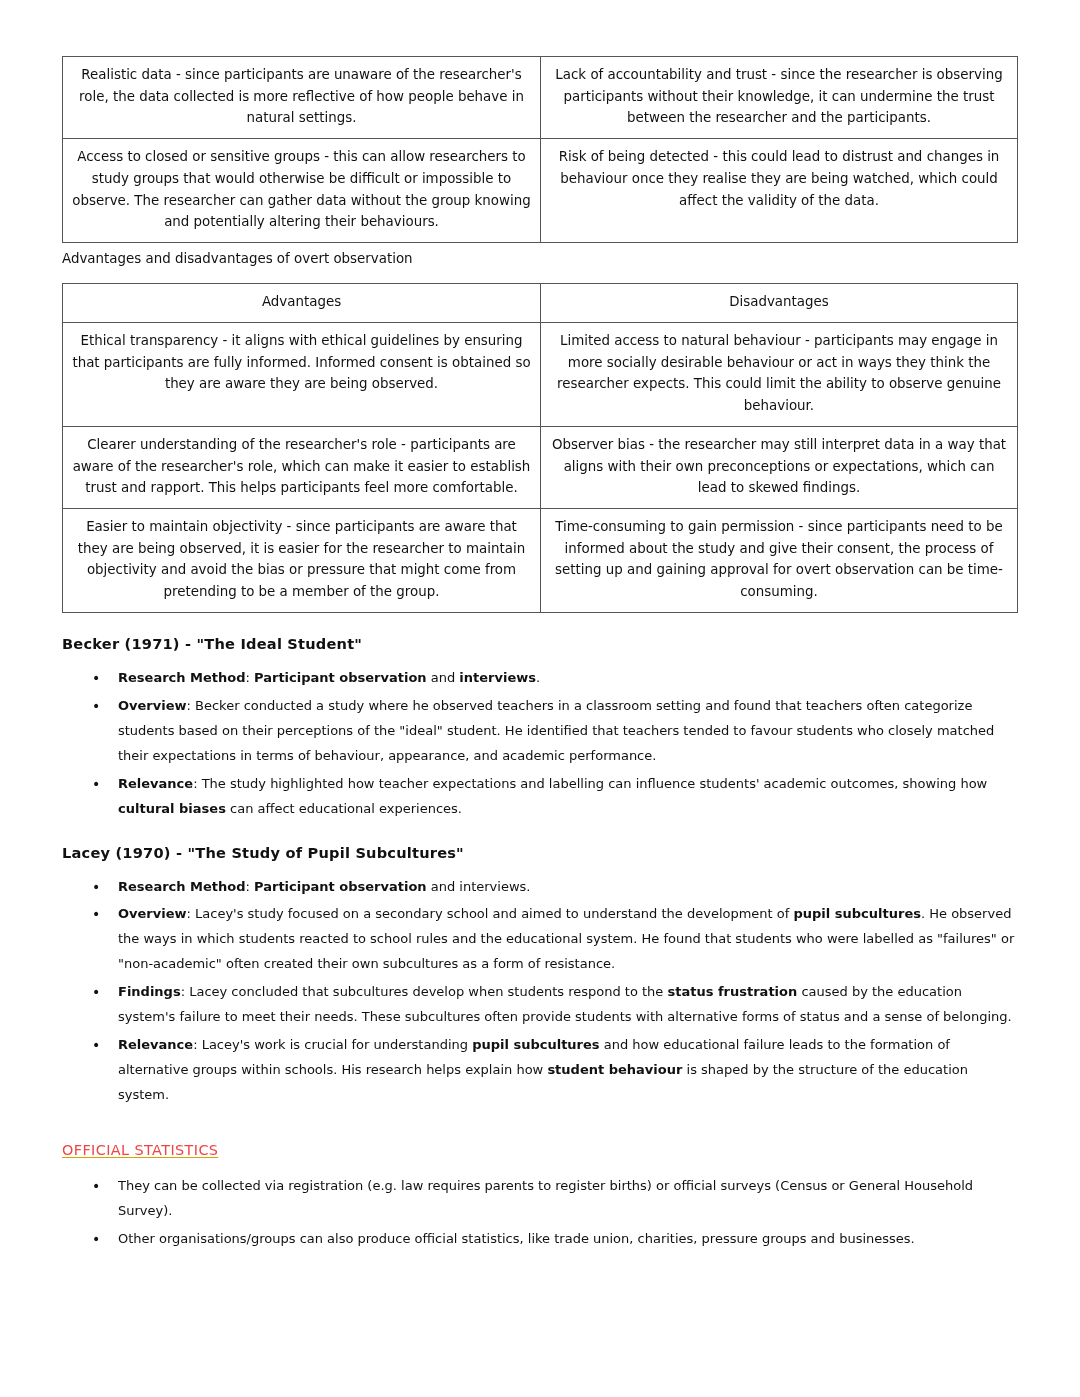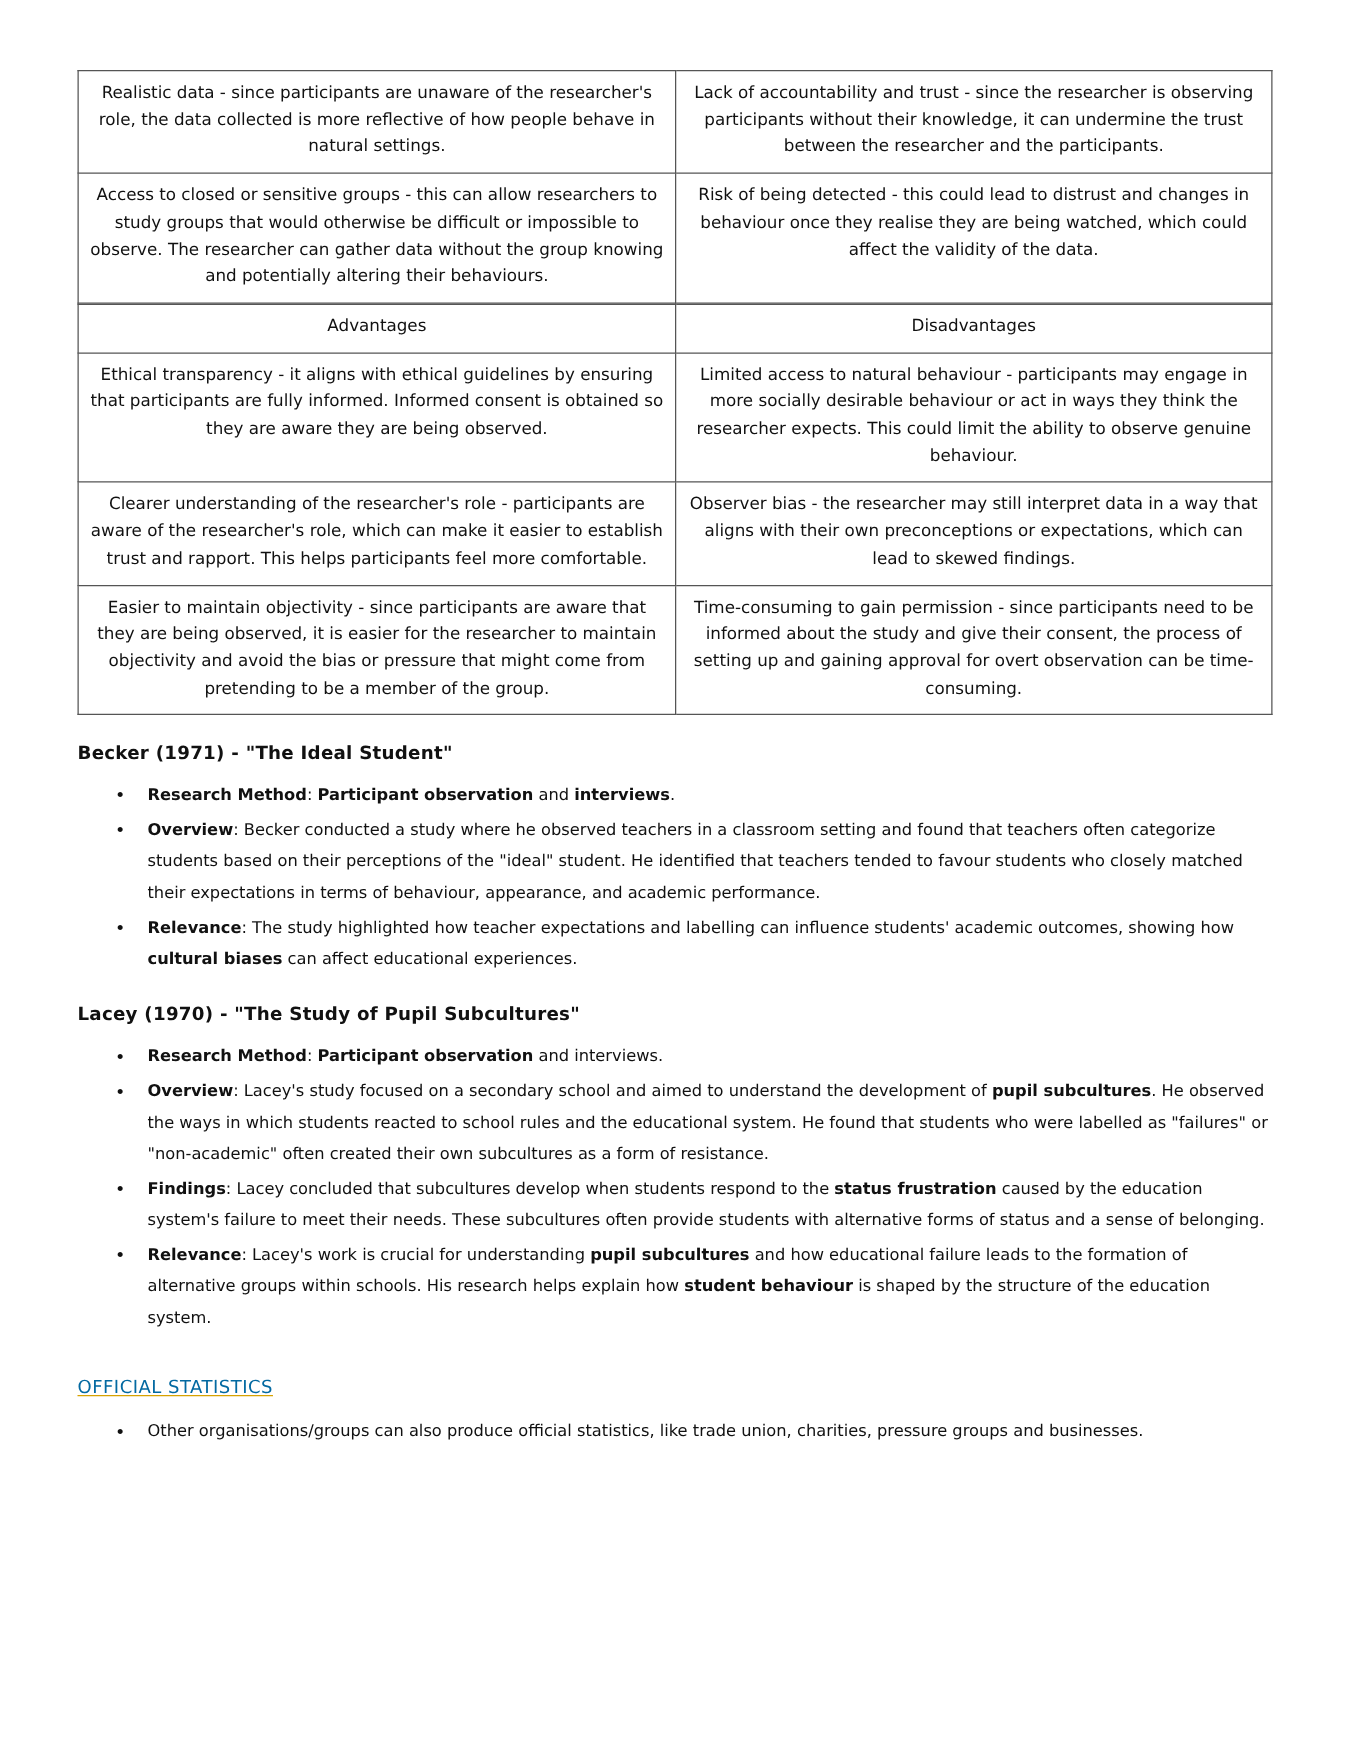--- a/index.html
+++ b/index.html
@@ -101,20 +101,21 @@
           <td>Realistic data - since participants are unaware of the researcher's role, the data collected is more reflective of how people behave in natural settings.</td>
           <td>Lack of accountability and trust - since the researcher is observing participants without their knowledge, it can undermine the trust between the researcher and the participants.</td>
         </tr>
         <tr>
           <td>Access to closed or sensitive groups - this can allow researchers to study groups that would otherwise be difficult or impossible to observe. The researcher can gather data without the group knowing and potentially altering their behaviours.</td>
           <td>Risk of being detected - this could lead to distrust and changes in behaviour once they realise they are being watched, which could affect the validity of the data.</td>
         </tr>
       </tbody>
   </table>
 
+  <div class="caption after-table">Advantages and disadvantages of overt observation</div>
 
   <table class="note-table">
     <colgroup>
         <col class="c1">
         <col class="c2">
       </colgroup>
     <thead id="overt-head">
         <tr>
           <th>Advantages</th>
           <th>Disadvantages</th>
@@ -147,19 +148,20 @@
       <h3 class="heading">Lacey (1970) - "The Study of Pupil Subcultures"</h3>
       <ul class="bullets">
         <li><b>Research Method</b><span>: </span><b>Participant observation</b><span> and interviews.</span></li>
         <li><b>Overview</b><span>: Lacey's study focused on a secondary school and aimed to understand the development of </span><b>pupil subcultures</b><span>. He observed the ways in which students reacted to school rules and the educational system. He found that students who were labelled as "failures" or "non-academic" often created their own subcultures as a form of resistance.</span></li>
         <li><b>Findings</b><span>: Lacey concluded that subcultures develop when students respond to the </span><b>status frustration</b><span> caused by the education system's failure to meet their needs. These subcultures often provide students with alternative forms of status and a sense of belonging.</span></li>
         <li><b>Relevance</b><span>: Lacey's work is crucial for understanding </span><b>pupil subcultures</b><span> and how educational failure leads to the formation of alternative groups within schools. His research helps explain how </span><b>student behaviour</b><span> is shaped by the structure of the education system.</span></li>
       </ul>
     </div>
 
   <div>
-    <div class="section-title" style="color: #0369a1; text-decoration-color: rgb(215, 162, 0);">OFFICIAL STATISTICS</div>
+    <div class="section-title" style="color: #ef4444; text-decoration-color: rgb(215, 162, 0);">OFFICIAL STATISTICS</div>
     <ul class="bullets" id="official-stats-list">
+        <li>They can be collected via registration (e.g. law requires parents to register births) or official surveys (Census or General Household Survey).</li>
         <li>Other organisations/groups can also produce official statistics, like trade union, charities, pressure groups and businesses.</li>
       </ul>
   </div>
 
 </div>
 
 </body></html>

